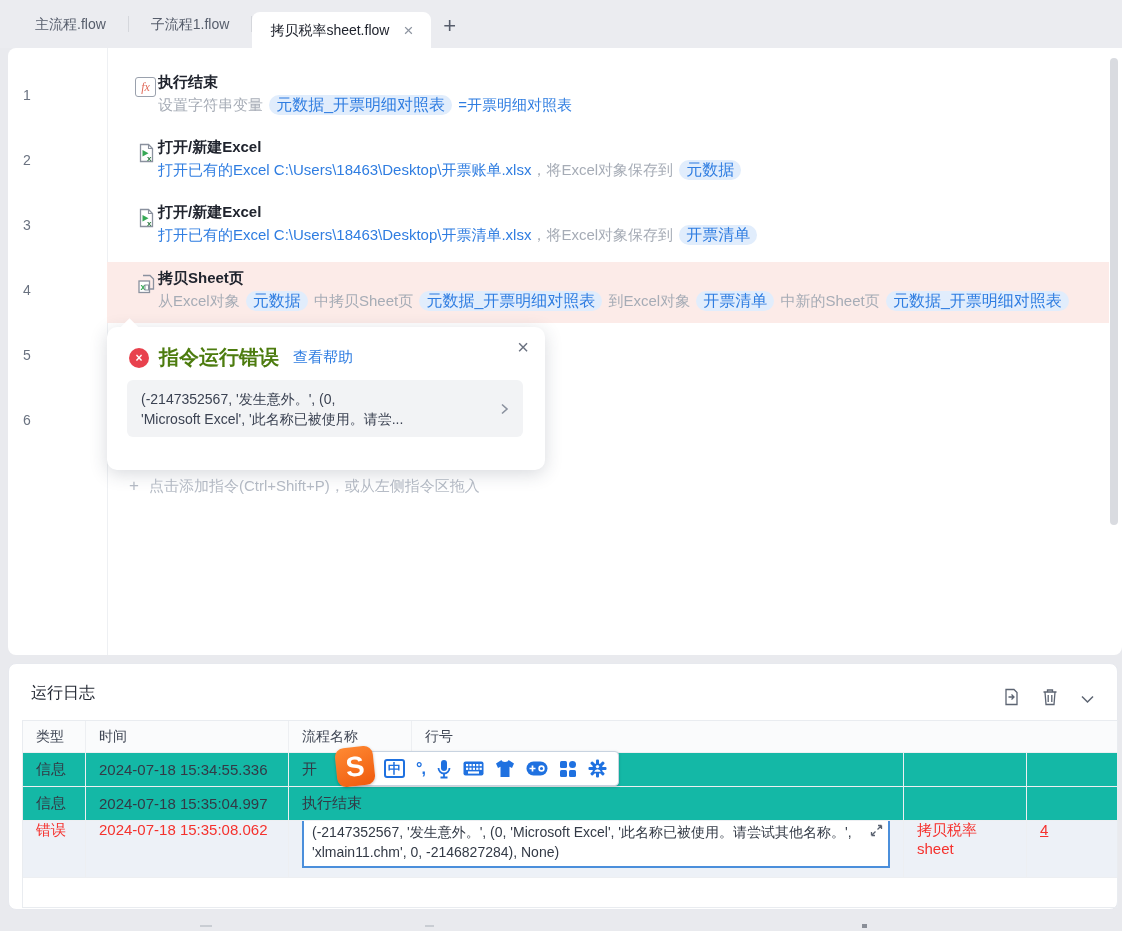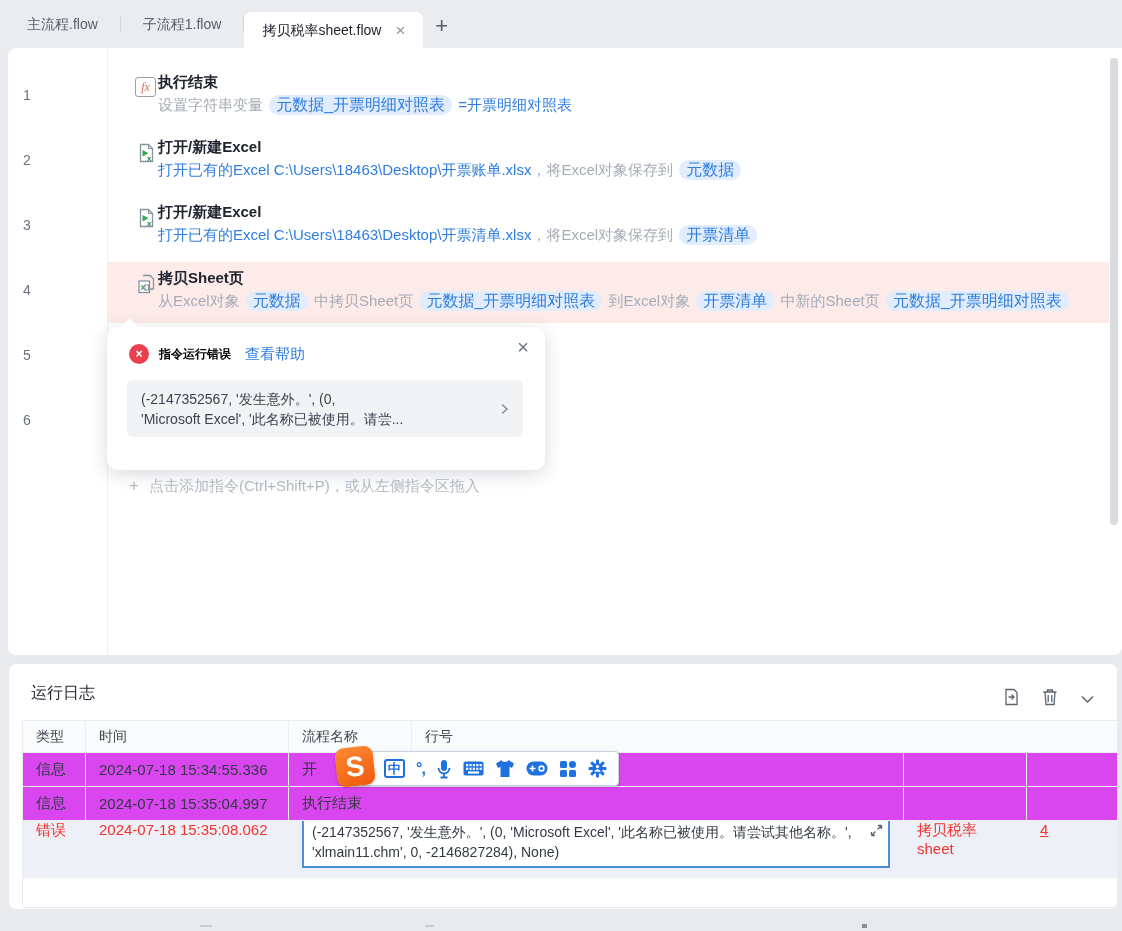--- a/index.html
+++ b/index.html
@@ -1,20 +1,20 @@
 <!DOCTYPE html>
 <html><head>
 <meta charset="utf-8">
 <style>
   * { margin:0; padding:0; box-sizing:border-box; }
   html,body { width:1122px; height:931px; overflow:hidden; }
   body { background:#e9eaee; font-family:"Liberation Sans","DejaVu Sans",sans-serif; position:relative; }
 
   
-  .tabbar { height:48px; background:#ebecf0; display:flex; align-items:flex-end; padding-left:5px; }
+  .tabbar { height:48px; background:#ebecf0; display:flex; align-items:flex-end; padding-left:13px; }
   .tab { height:48px; line-height:48px; padding:0 22px; font-size:14px; color:#565d6b; cursor:pointer; white-space:nowrap; }
   .tab-sep { width:1px; height:16px; background:#d5d7dc; align-self:center; }
   .tab.active { height:36px; line-height:36px; background:#ffffff; border-radius:8px 8px 0 0; color:#20242e; display:flex; align-items:center; gap:14px; padding:0 18px; }
   .tab-close { color:#8d94a0; font-size:17px; line-height:1; cursor:pointer; }
   .new-tab { color:#565d6b; font-size:22px; line-height:44px; padding:0 12px; cursor:pointer; }
 
   
   .canvas { position:absolute; left:8px; top:48px; width:1114px; height:607px; background:#fff; border-radius:8px 0 8px 8px; }
   .gutter-divider { position:absolute; left:99px; top:0; bottom:0; width:1px; background:#eef0f3; }
   .line-no { position:absolute; left:6px; width:26px; text-align:center; font-size:14px; color:#6a7280; }
@@ -27,21 +27,21 @@
   .pill { display:inline-block; background:#e1edfc; color:#2f7de1; font-size:16px; line-height:20px; padding:0 7px; border-radius:10px; margin:0 2px; vertical-align:baseline; }
   .step4-bg { position:absolute; left:99px; top:214px; width:1002px; height:61px; background:#fcebe8; }
 
   .fx-icon { display:inline-block; width:21px; height:20px; border:1px solid #9aa1ad; border-radius:3px; color:#e06a5a; font-size:12px; font-style:italic; font-family:"Liberation Serif",serif; text-align:center; line-height:18px; background:#fff; }
 
   
   .popover { position:absolute; left:99px; top:279px; width:438px; height:143px; background:#fff; border-radius:10px; box-shadow:0 4px 18px rgba(40,50,70,.18); z-index:5; }
   .popover-arrow { position:absolute; left:16px; top:-6px; width:13px; height:13px; background:#fff; transform:rotate(45deg); }
   .pop-head { position:absolute; left:22px; top:17px; display:flex; align-items:center; gap:10px; }
   .err-circle { width:20px; height:20px; border-radius:50%; background:#e8414d; color:#fff; font-size:12px; font-weight:bold; display:flex; align-items:center; justify-content:center; }
-  .pop-title { font-size:12px; font-weight:bold; color:#000000; }
+  .pop-title { font-size:20px; font-weight:bold; color:#4d7c0f; }
   .pop-help { font-size:15px; color:#2f7de1; cursor:pointer; margin-left:4px; }
   .pop-close { position:absolute; right:16px; top:9px; font-size:20px; color:#6b7280; cursor:pointer; }
   .pop-box { position:absolute; left:20px; top:53px; width:396px; height:57px; background:#f2f3f5; border-radius:6px; padding:9px 36px 9px 14px; font-size:14px; color:#3b4252; line-height:20px; cursor:pointer; }
   .pop-box .chev { position:absolute; right:12px; top:21px; }
 
   .add-line { position:absolute; left:121px; top:428px; font-size:15px; color:#b6bcc6; display:flex; align-items:center; gap:10px; cursor:pointer; }
   .add-line .plus { font-size:17px; color:#b6bcc6; }
 
   .v-scrollbar { position:absolute; left:1102px; top:10px; width:8px; height:467px; background:#d9dbe0; border-radius:4px; }
 
@@ -54,21 +54,21 @@
   .logtable { position:absolute; left:13px; top:56px; width:1096px; height:188px; border:1px solid #e9ecf0; font-size:15px; color:#333a46; }
   .lrow { display:flex; border-bottom:1px solid #edeff2; }
   .lrow > div { padding:0 13px; border-right:1px solid #edeff2; display:flex; align-items:center; overflow:hidden; }
   .lrow > div:last-child { border-right:none; }
   .c-type { width:63px; flex:none; }
   .c-time { width:203px; flex:none; }
   .c-content { width:615px; flex:none; }
   .c-flow { width:123px; flex:none; }
   .c-line { flex:1; }
   .lhead { height:32px; background:#fafbfc; color:#3f4654; font-size:14px; }
-  .ldata { height:34px; background:#d946ef; }
+  .ldata { height:34px; background:#14b8a6; }
   .lerr { height:57px; background:#edf1f7; }
   .lerr > div { align-items:flex-start; }
   .red { color:#f5312d; }
   .lineno-link { color:#f5312d; text-decoration:underline; cursor:pointer; }
   .err-box { position:relative; margin-top:-5px; width:597px; background:#fff; border:2px solid #4b8fdb; padding:4px 28px 4px 8px; font-size:14px; line-height:20px; color:#333a46; cursor:pointer; }
   .err-box .expand { position:absolute; right:5px; top:4px; }
   .lfill { flex:1; border-bottom:none; }
   .lfill > div { border-right:none; }
 
   

